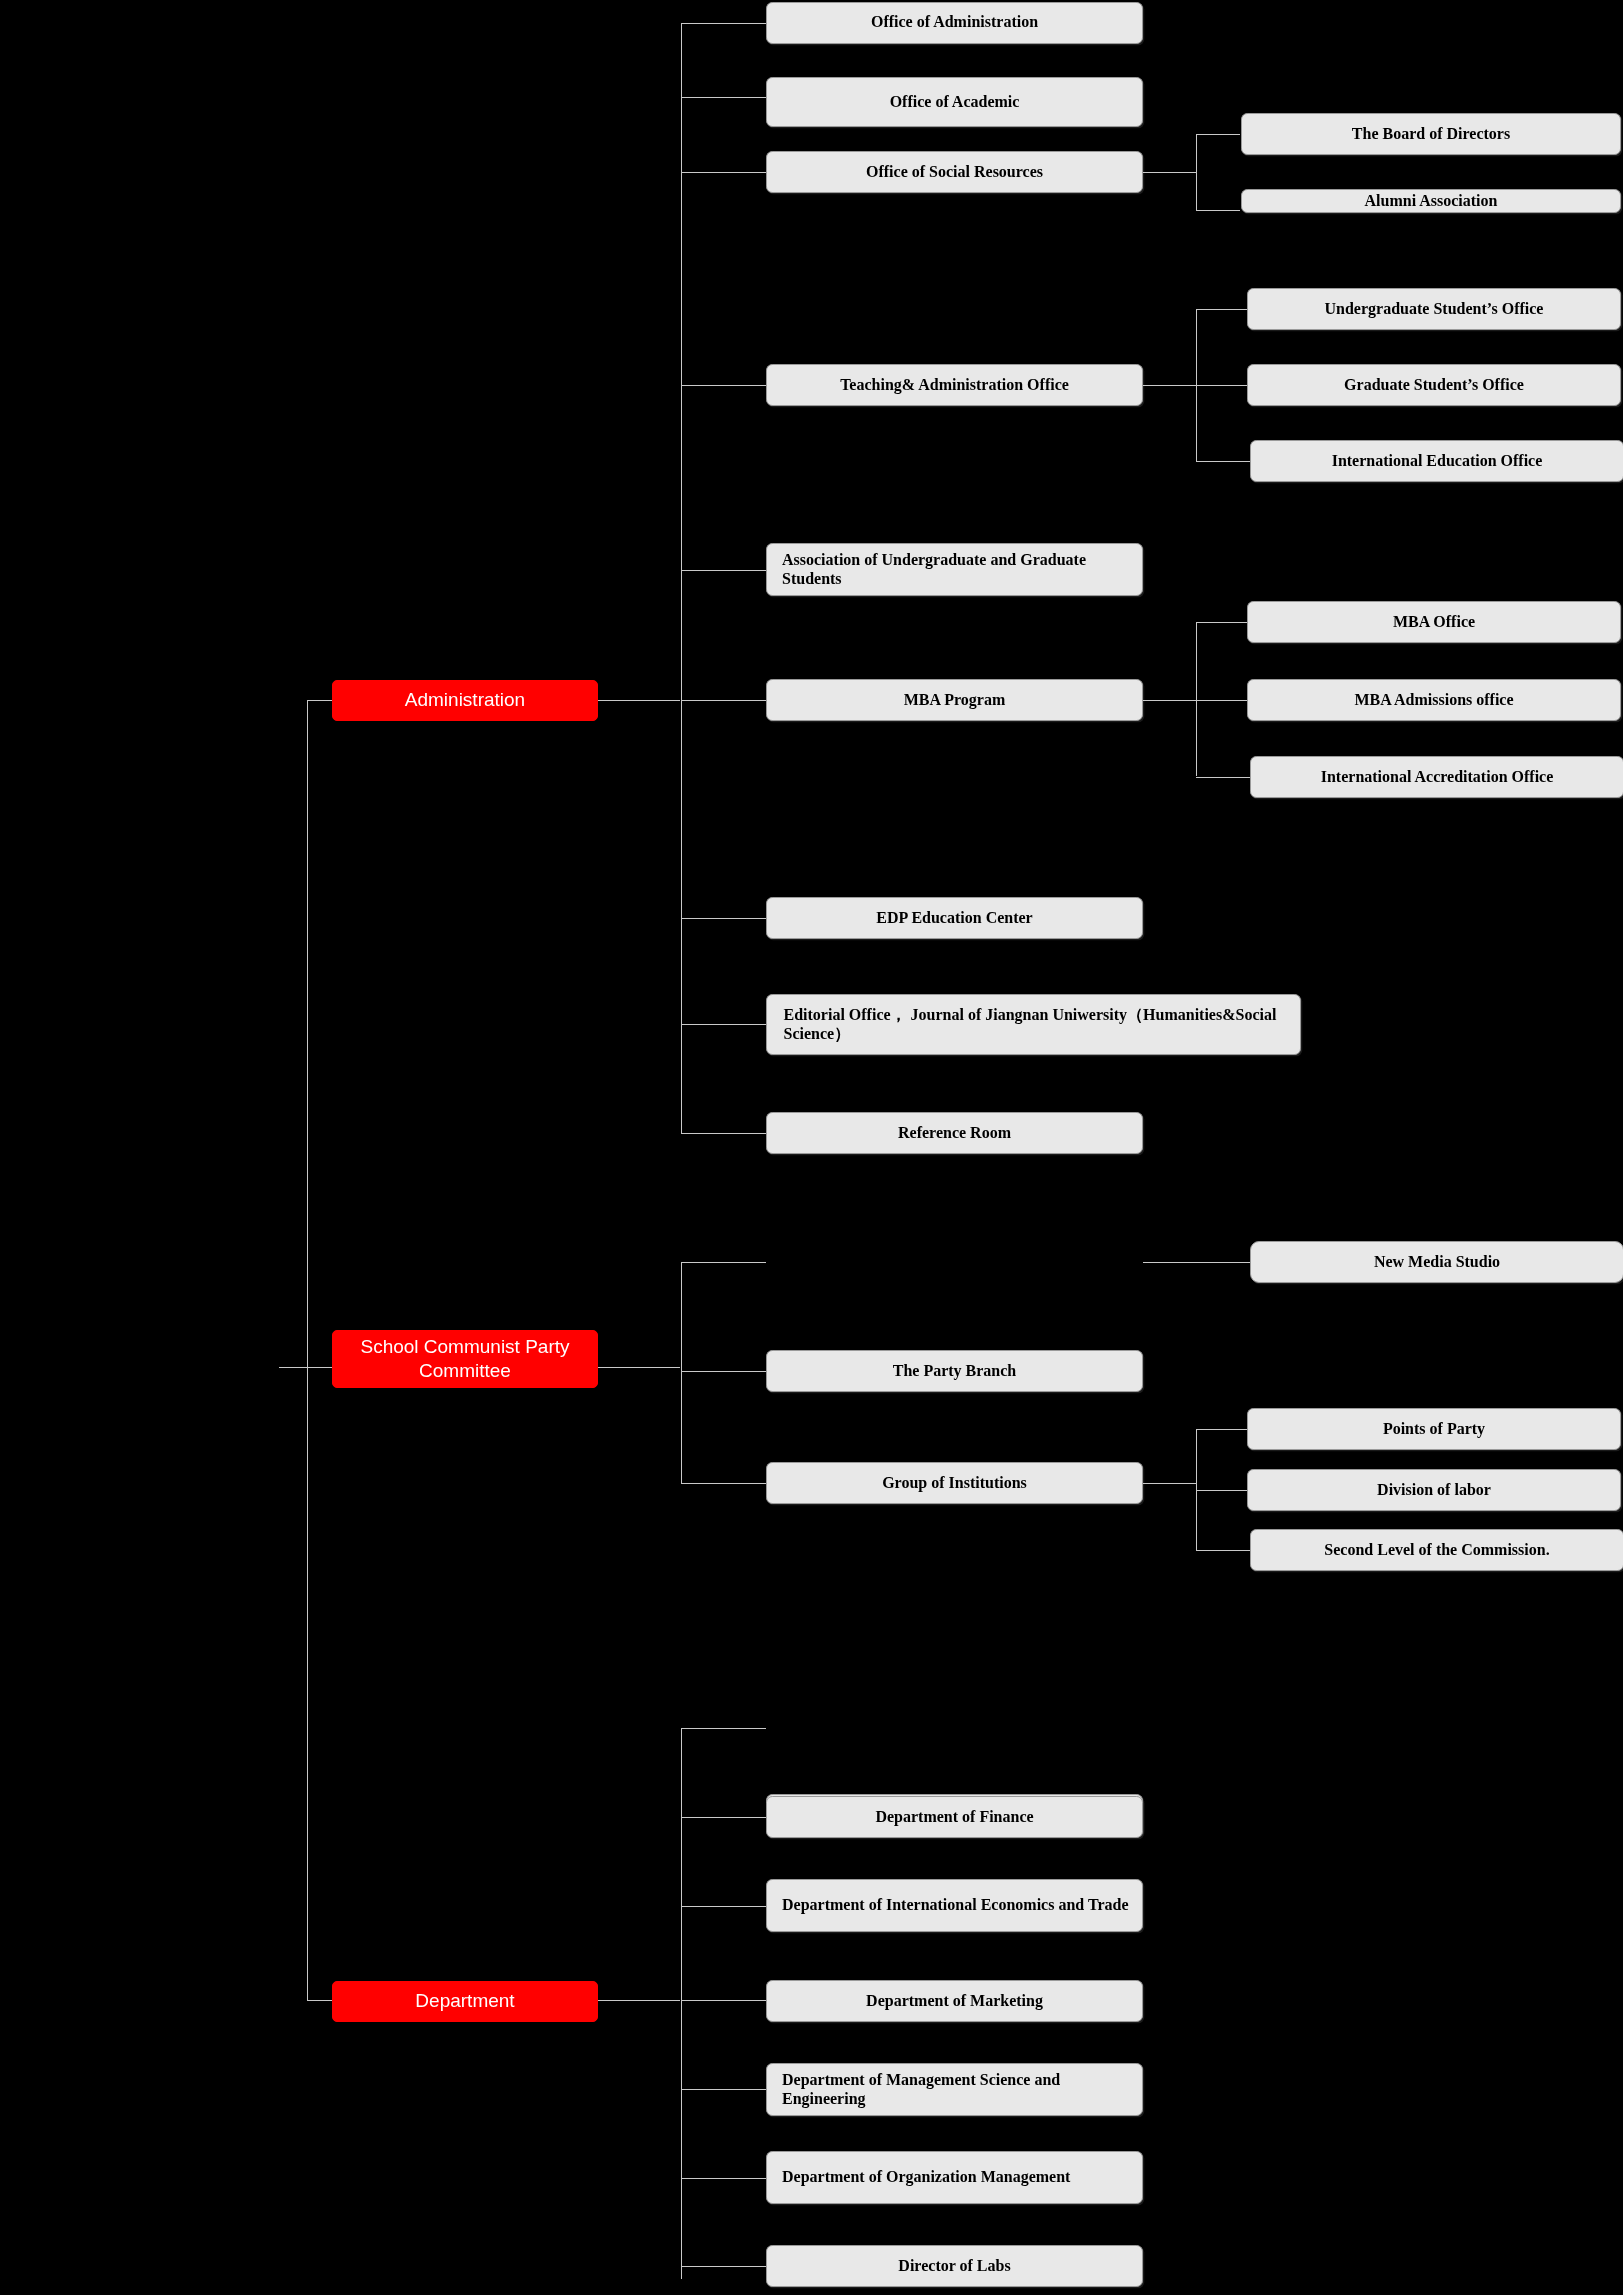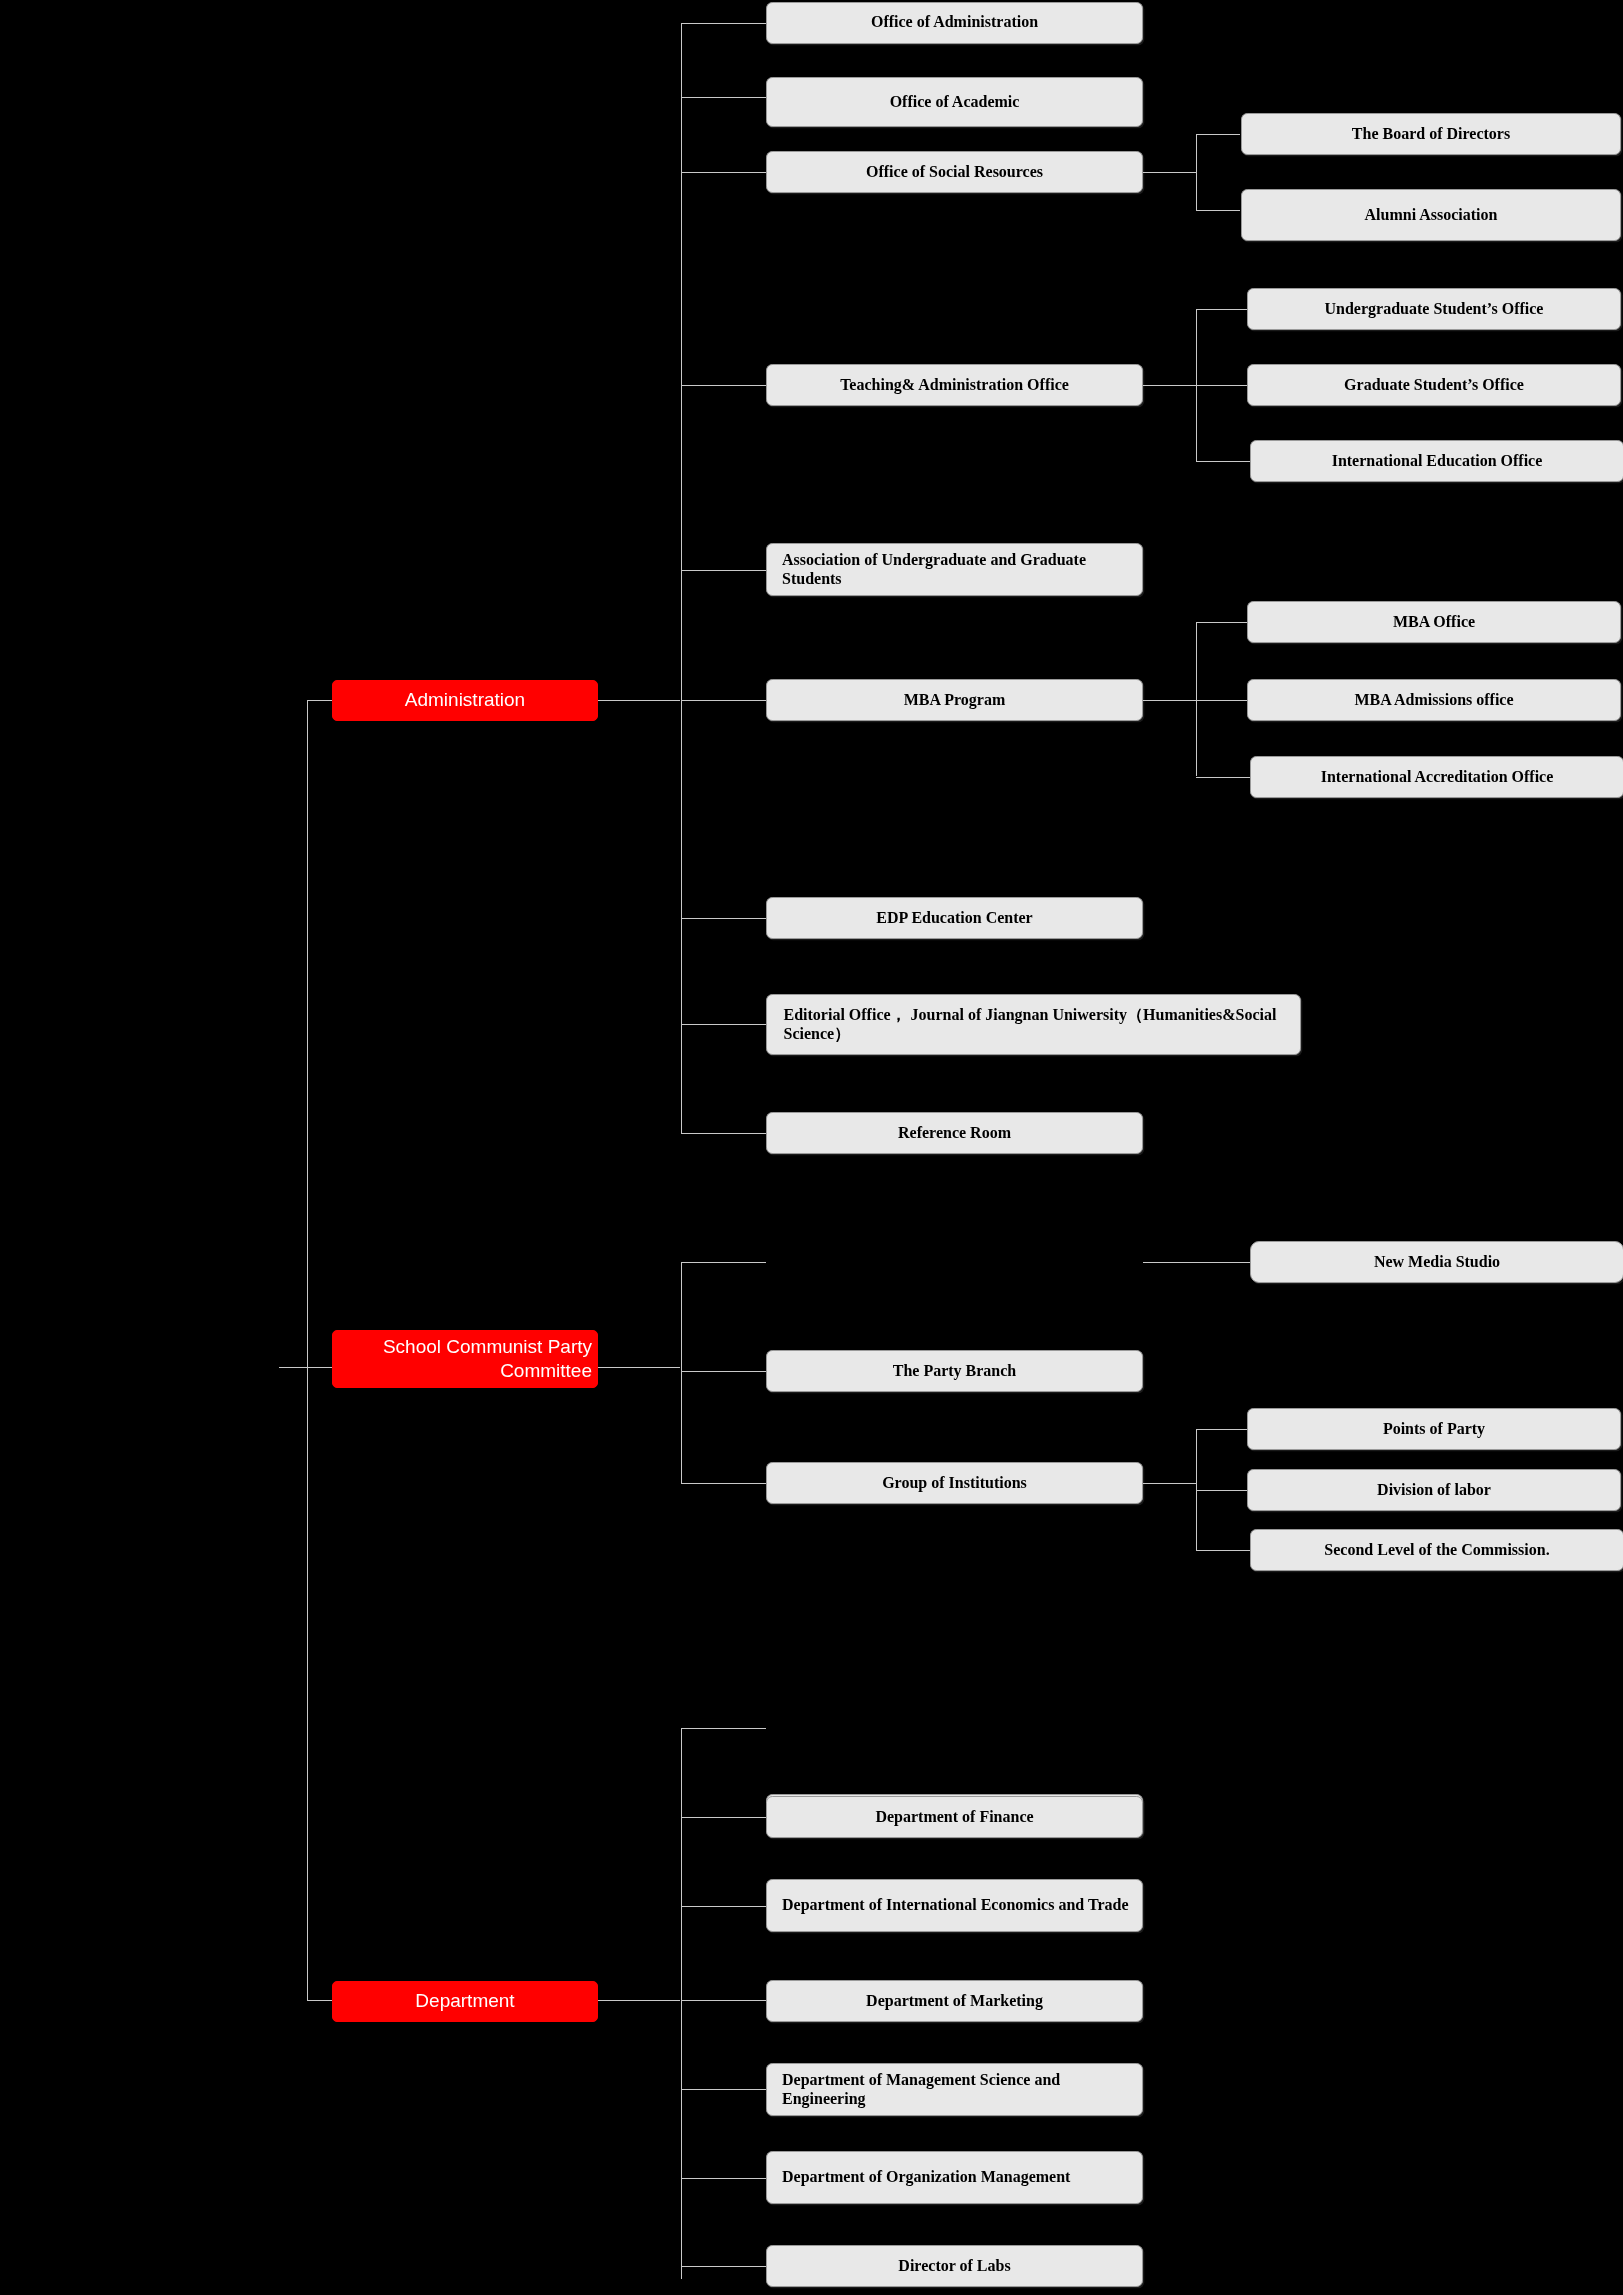--- a/index.html
+++ b/index.html
@@ -19,21 +19,21 @@
     left: 0; top: 0;
     width: 1623px;
     height: 2295px;
   }
   .node {
     position: absolute;
     box-sizing: border-box;
     display: flex;
     align-items: center;
     justify-content: center;
-    text-align: right;
+    text-align: center;
     line-height: 1.18;
   }
   .grey {
     background: #e8e8e8;
     border: 0.6px solid #9a9a9a;
     border-radius: 6.3px;
     color: #000000;
     font-family: "Liberation Serif", serif;
     font-weight: bold;
     font-size: 16px;
@@ -145,21 +145,21 @@
   </div>
 
   <div class="node grey" style="left:766px; top:151px; width:377px; height:42px;">
     <span>Office of Social Resources</span>
   </div>
 
   <div class="node grey" style="left:1241px; top:113px; width:380px; height:42px;">
     <span>The Board of Directors</span>
   </div>
 
-  <div class="node grey" style="left:1241px; top:189px; width:380px; height:52px;">
+  <div class="node grey" style="left:1241px; top:189px; width:380px; height:24px;">
     <span>Alumni Association</span>
   </div>
 
   <div class="node grey" style="left:766px; top:364px; width:377px; height:42px;">
     <span>Teaching&amp; Administration Office</span>
   </div>
 
   <div class="node grey" style="left:1247px; top:288px; width:374px; height:42px;">
     <span>Undergraduate Student’s Office</span>
   </div>

